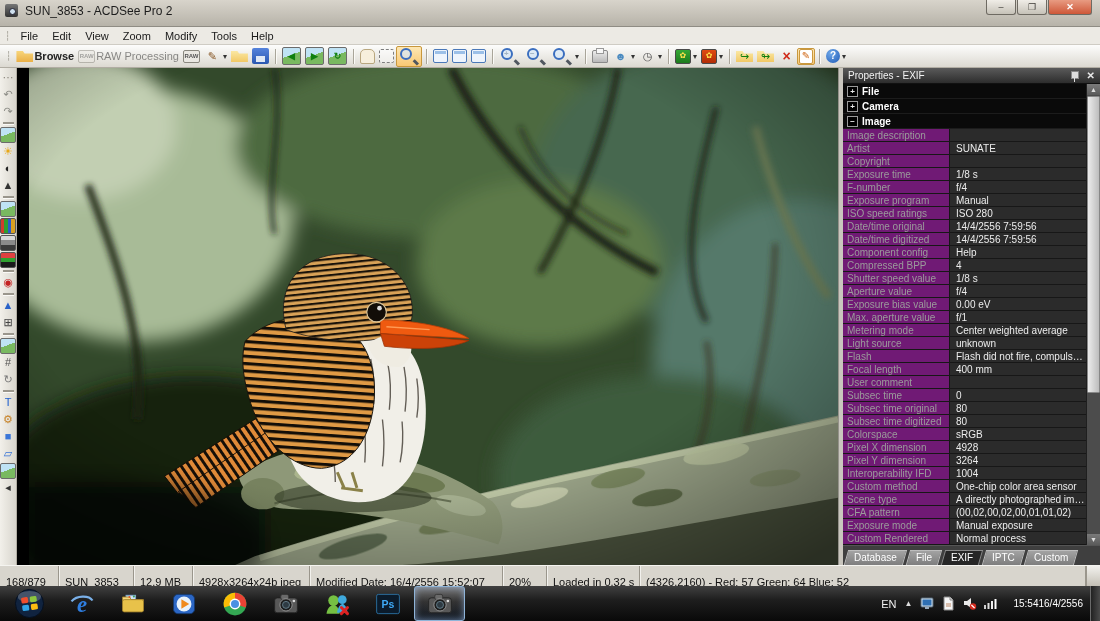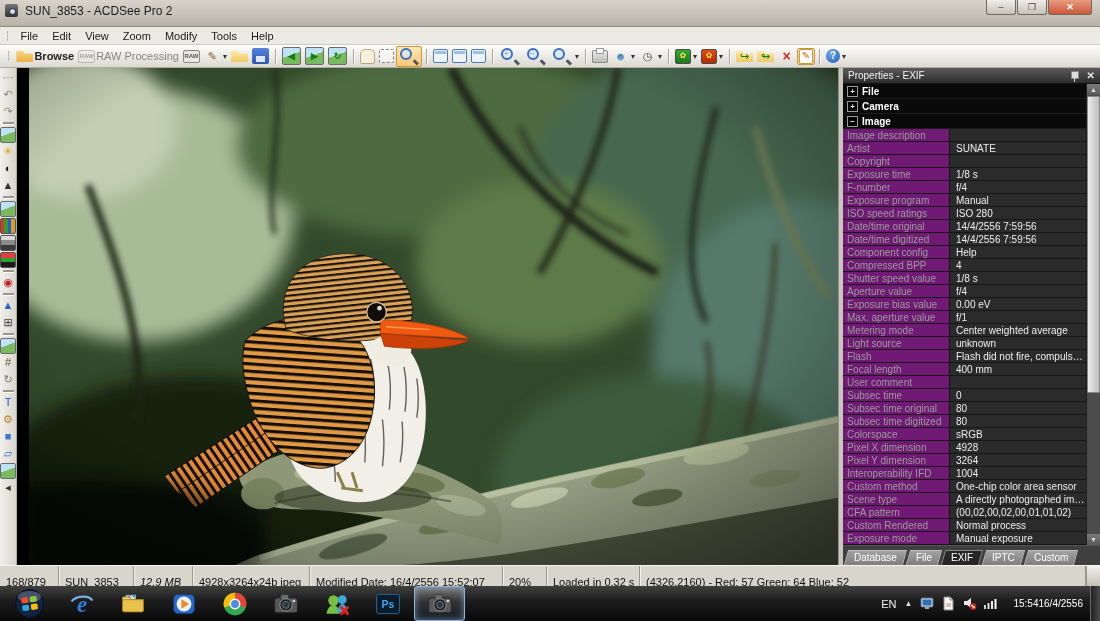--- a/index.html
+++ b/index.html
@@ -554,26 +554,26 @@
             </div>
             <div class="prow">
               <span class="pl">Scene type</span>
               <span class="pv">A directly photographed image</span>
             </div>
             <div class="prow">
               <span class="pl">CFA pattern</span>
               <span class="pv">(00,02,00,02,00,01,01,02)</span>
             </div>
             <div class="prow">
+              <span class="pl">Exposure mode</span>
+              <span class="pv">Manual exposure</span>
+            </div>
+            <div class="prow">
               <span class="pl">Custom Rendered</span>
               <span class="pv">Normal process</span>
-            </div>
-            <div class="prow">
-              <span class="pl">Exposure mode</span>
-              <span class="pv">Manual exposure</span>
             </div>
           </div>
         <div class="pscroll">
           <span class="sarrow">▲</span>
           <span class="sthumb"></span>
           <span class="sarrow bot">▼</span>
         </div>
       </div>
       <div class="ptabs" id="ptabs">
           <span class="ptab"><span>Database</span></span>
@@ -581,21 +581,21 @@
           <span class="ptab pactive"><span>EXIF</span></span>
           <span class="ptab"><span>IPTC</span></span>
           <span class="ptab"><span>Custom</span></span>
         </div>
     </div>
   </div>
 
   <div class="statusbar" id="statusbar">
       <div class="scell" style="flex: 0 0 46px;">168/879</div>
       <div class="scell" style="flex: 0 0 62px;">SUN_3853</div>
-      <div class="scell" style="flex: 0 0 46px; font-style: italic;">12.9 MB</div>
+      <div class="scell" style="flex: 0 0 46px;">12.9 MB</div>
       <div class="scell" style="flex: 0 0 104px;">4928x3264x24b jpeg</div>
       <div class="scell" style="flex: 0 0 180px;">Modified Date: 16/4/2556 15:52:07</div>
       <div class="scell" style="flex: 0 0 31px;">20%</div>
       <div class="scell" style="flex: 0 0 80px;">Loaded in 0.32 s</div>
       <div class="scell" style="flex: 1 1 0%;">(4326,2160) - Red: 57 Green: 64 Blue: 52</div>
       <div class="sgrip"></div>
     </div>
 
   <div class="taskbar">
     <span id="tapps" style="display:flex;align-items:center">

